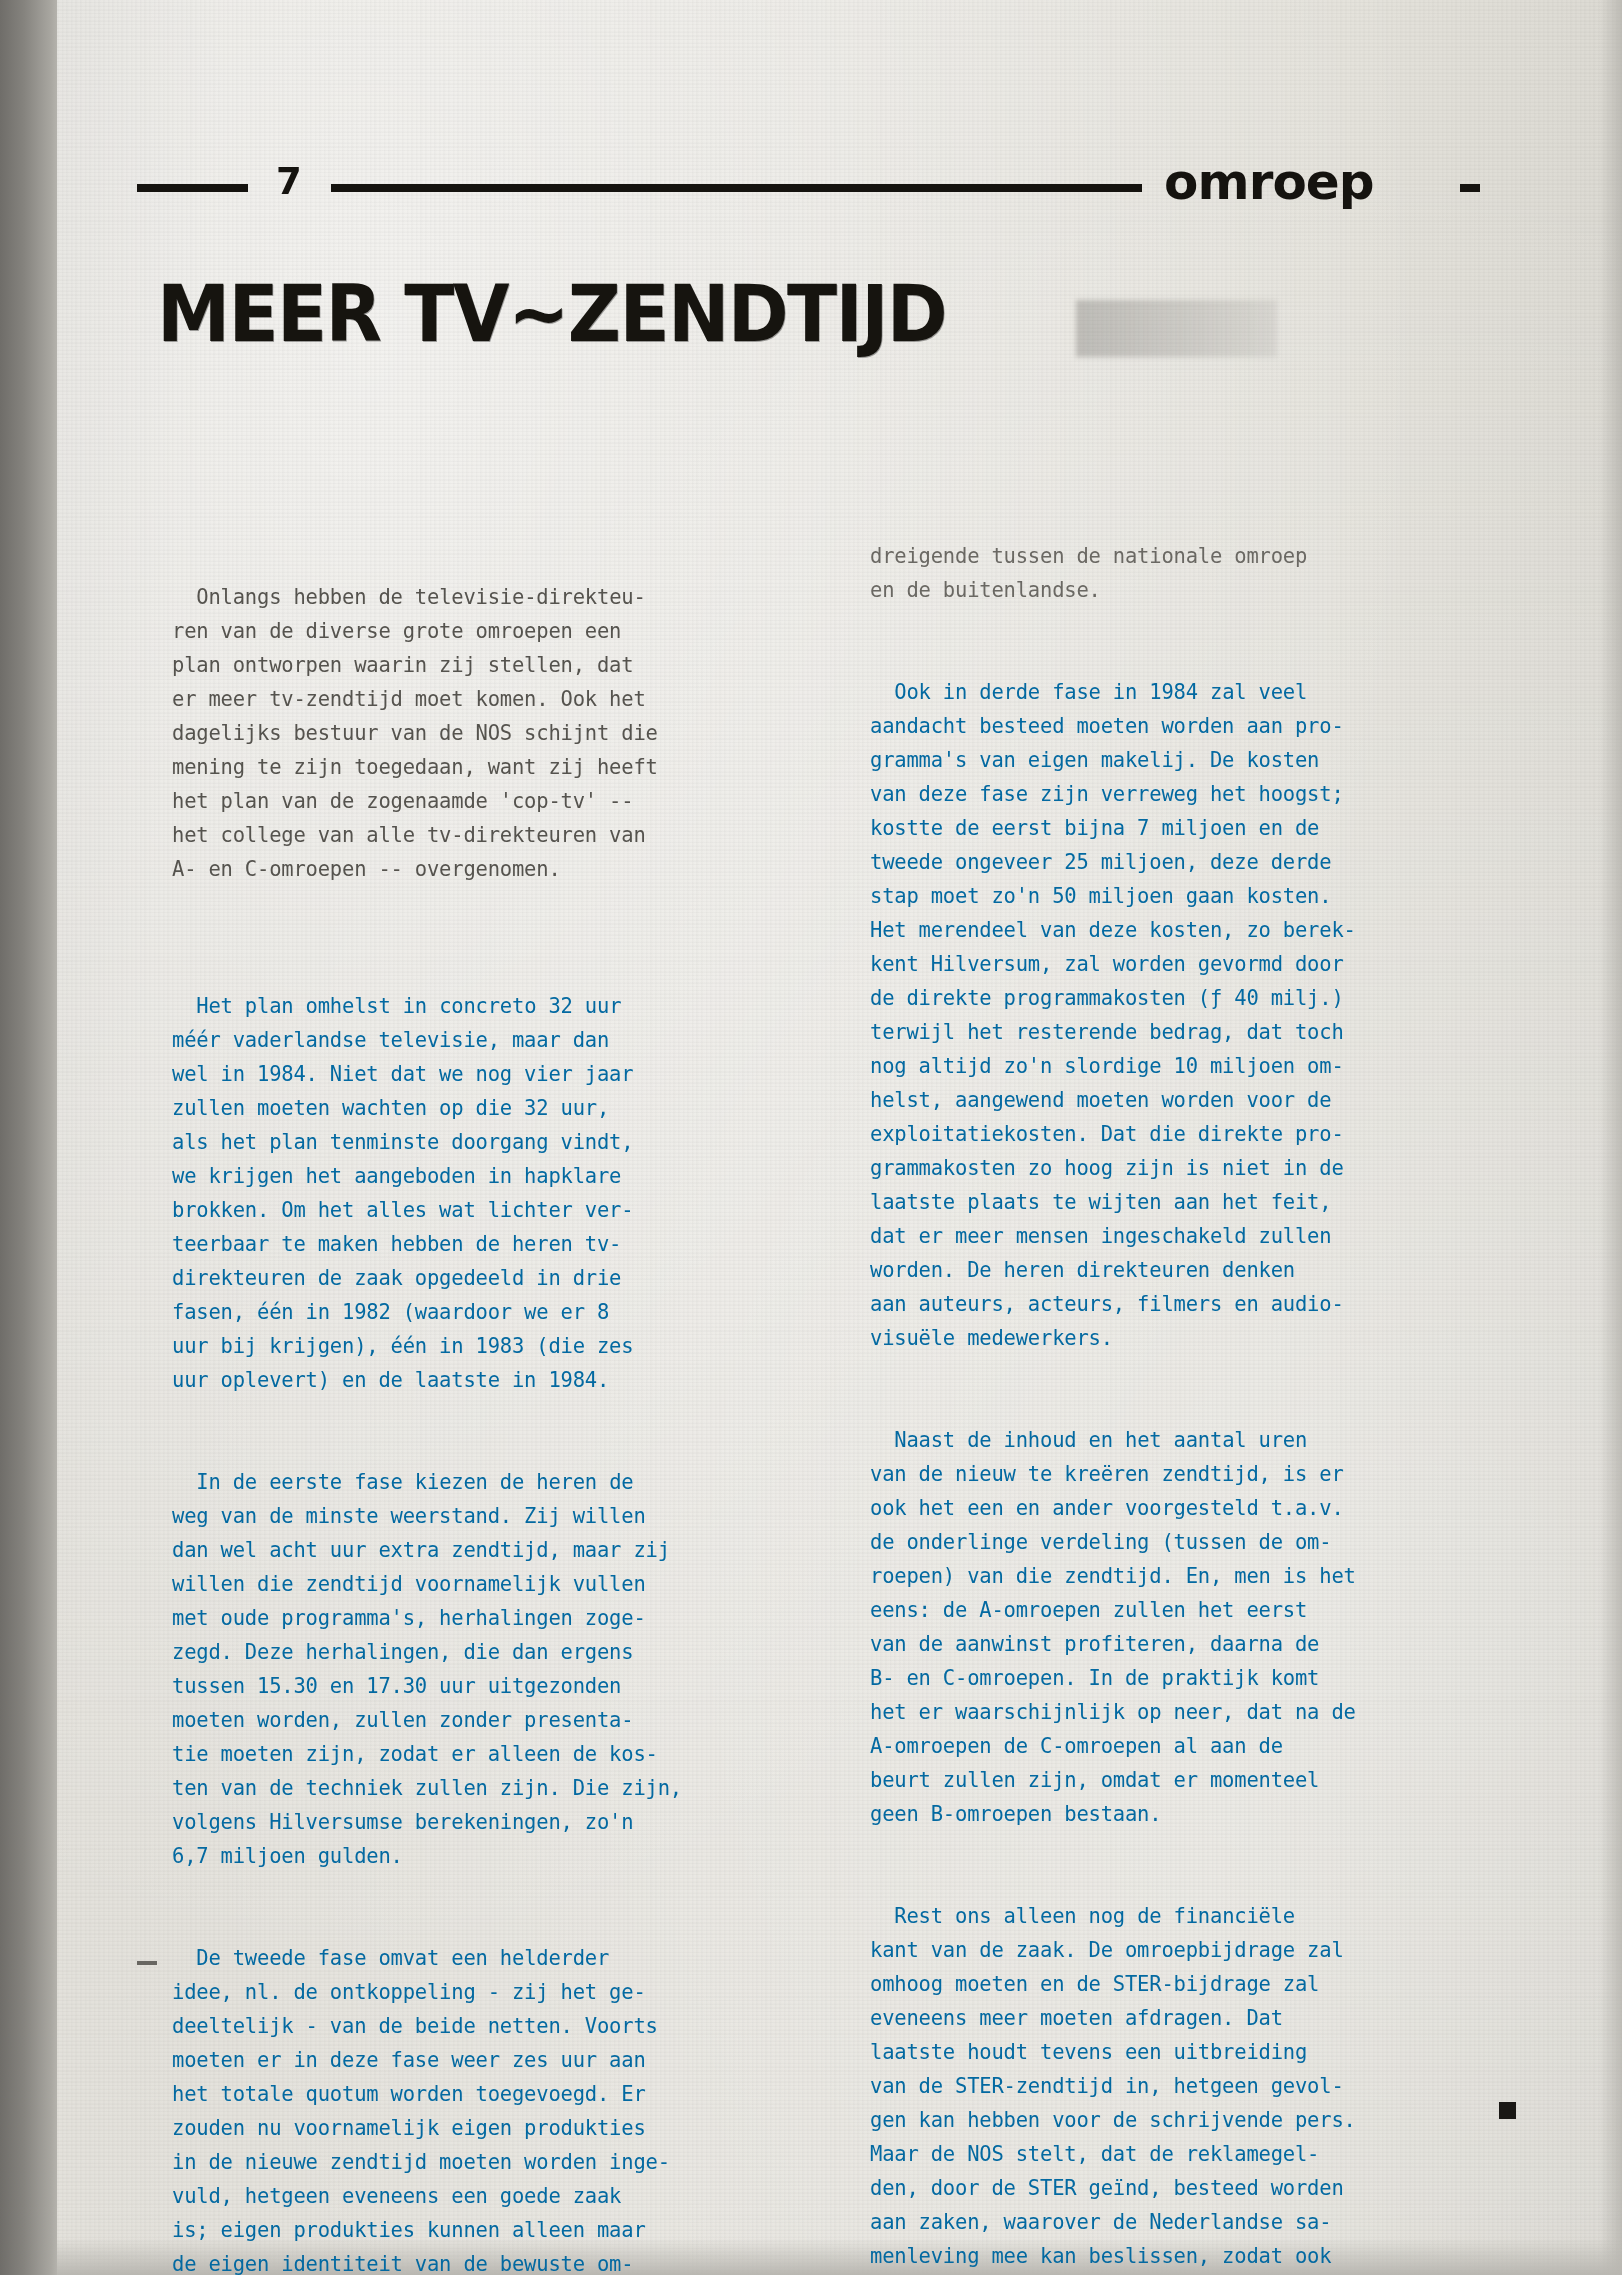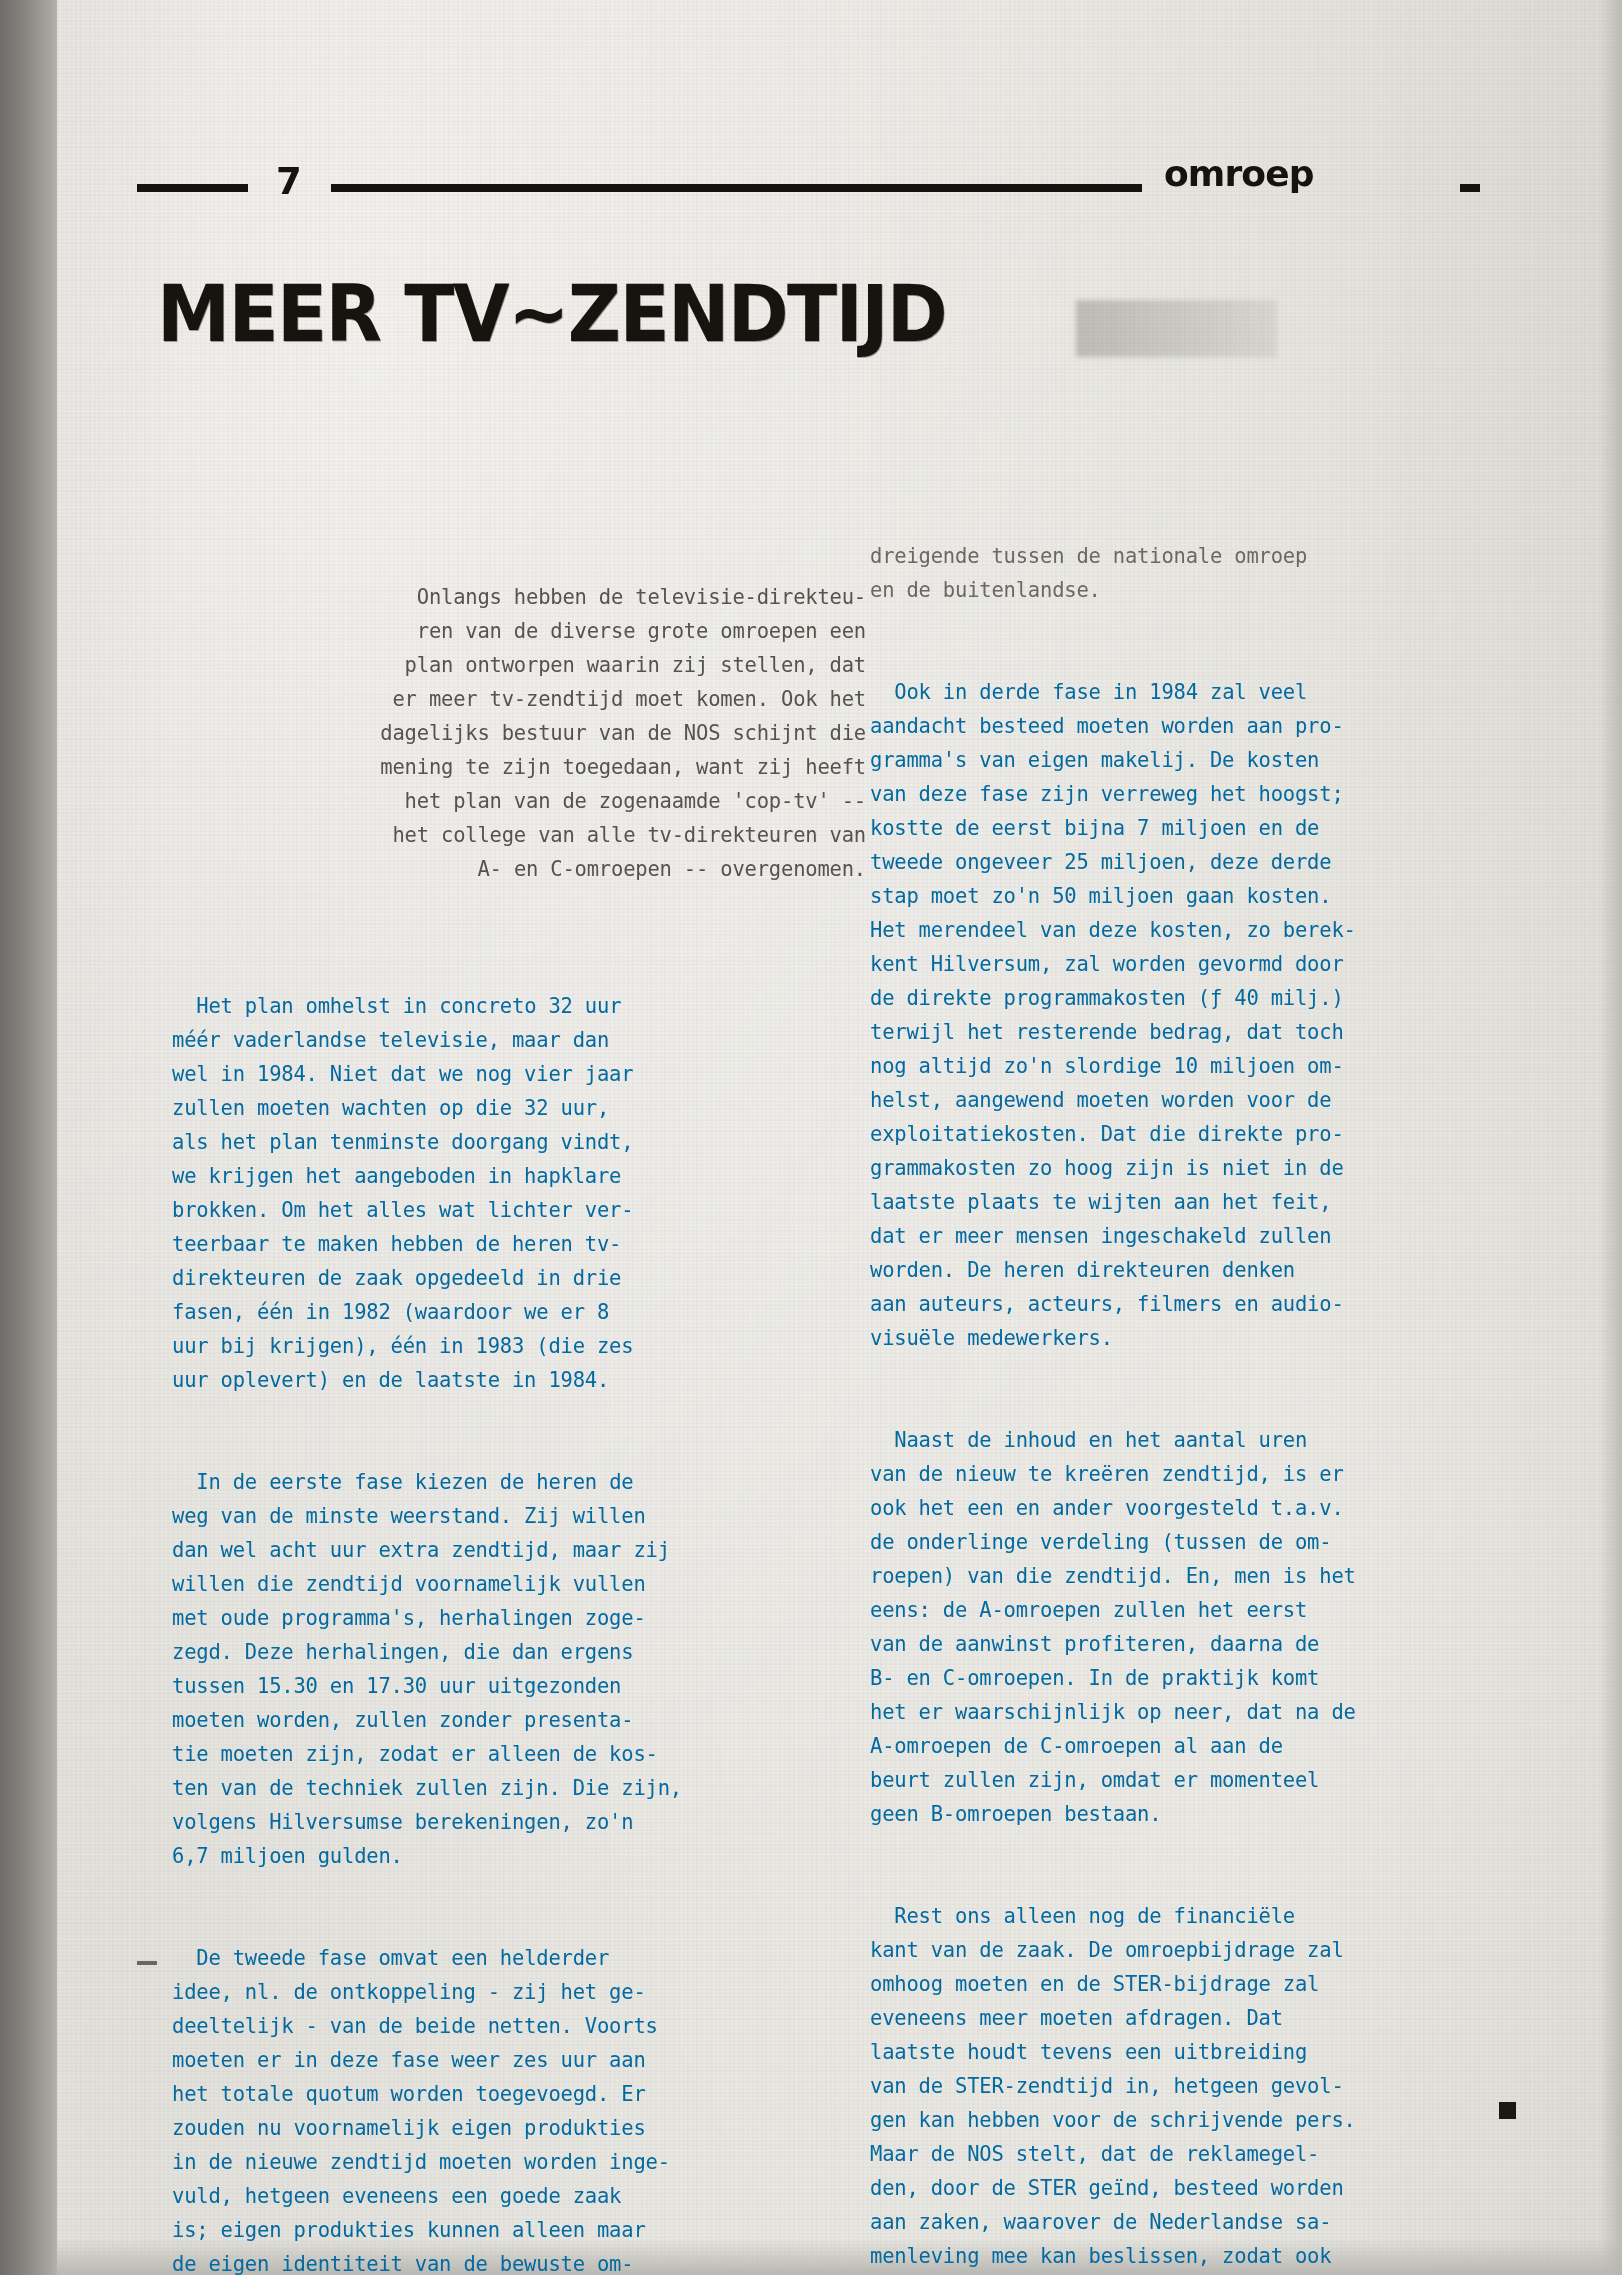--- a/index.html
+++ b/index.html
@@ -91,21 +91,21 @@
     font-size: 37px;
     color: #15130f;
     letter-spacing: 0px;
   }
   .masthead {
     position: absolute;
     left: 1027px;
     top: -7.3px;
     font-family: "DejaVu Sans", sans-serif;
     font-weight: 700;
-    font-size: 36px;
+    font-size: 50px;
     letter-spacing: -0.9px;
     color: #15130f;
   }
 
   
   .title {
     position: absolute;
     left: 157px;
     top: 274px;
     width: 1188px;
@@ -146,21 +146,21 @@
     width: 694px;
   }
   .col-right {
     left: 870px;
     top: 471px;
     width: 694px;
   }
   .para { margin: 0 0 0 0; }
   .para.gap-after { margin-bottom: 35px; }
   
-  .faded { color: #55534e; text-align: right; }
+  .faded { color: #55534e; }
   .faint { color: #6a6863; }
   .dim   { color: #0369a1; }
 
   .endmark {
     position: absolute;
     left: 1499px;
     top: 2102px;
     width: 17.4px;
     height: 17.4px;
     background: #1a1815;

